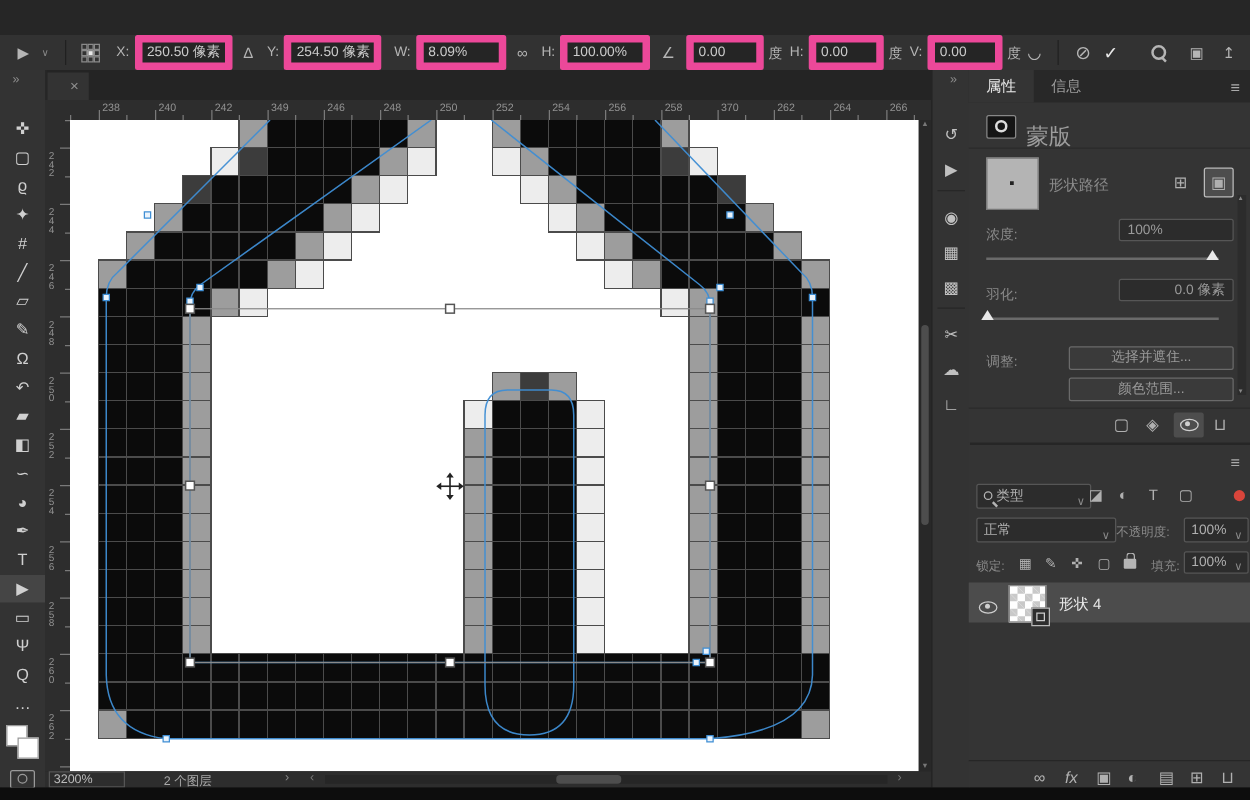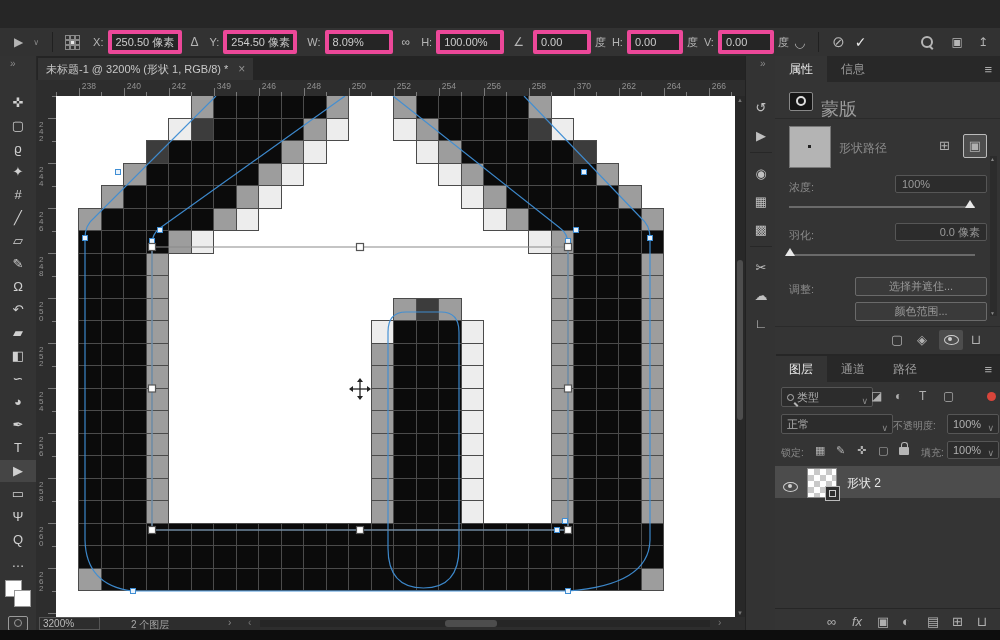--- a/index.html
+++ b/index.html
@@ -7,21 +7,21 @@
        font-family:"Liberation Sans","DejaVu Sans",sans-serif;color:#ccc;user-select:none;}
   .abs{position:absolute;}
   
   .menubar{position:absolute;left:0;top:0;width:1000px;height:28px;background:#303030;border-bottom:1px solid #1e1e1e;display:flex;align-items:center;}
   .pslogo{width:20px;height:20px;margin:0 10px 0 8px;background:#00253d;border:1px solid #2f9fe0;border-radius:3px;
           color:#31a8ff;font-size:11px;font-weight:bold;display:flex;align-items:center;justify-content:center;}
   #menu-items{display:flex;}
   .menu-item{font-size:12px;color:#d8d8d8;padding:0 11px;line-height:28px;cursor:default;}
   
   .optionsbar{position:absolute;left:0;top:28px;width:1000px;height:28px;background:#323232;border-bottom:1px solid #1c1c1c;display:flex;align-items:center;font-size:11px;color:#bbb;}
-  .opt-field{background:#252525;border:4px solid #ec4899;border-radius:2px;color:#ccc;height:16px;line-height:16px;padding:0 4px;margin:0 4px;overflow:hidden;white-space:nowrap;}
+  .opt-field{background:#252525;border:6px solid #ec4899;border-radius:2px;color:#ccc;height:16px;line-height:16px;padding:0 4px;margin:0 4px;overflow:hidden;white-space:nowrap;}
   .opt-icon{color:#b5b5b5;margin:0 5px;font-size:12px;}
   .opt-label{margin-left:6px;color:#b5b5b5;}
   .opt-sep{width:1px;height:20px;background:#202020;margin:0 8px;}
   .refgrid{display:grid;grid-template-columns:repeat(3,4px);grid-template-rows:repeat(3,4px);gap:1px;margin:0 8px 0 4px;}
   .refgrid i{width:3px;height:3px;border:1px solid #8a8a8a;display:block;}
   .refgrid i.c{background:#e8e8e8;}
   .mag{display:inline-block;width:8px;height:8px;border:2px solid #b5b5b5;border-radius:50%;position:relative;}
   .mag::after{content:'';position:absolute;width:2px;height:5px;background:#b5b5b5;left:7px;top:7px;transform:rotate(-45deg);}
   
   .tabstrip{position:absolute;left:36px;top:56px;width:709px;height:24px;background:#242424;}
@@ -133,21 +133,20 @@
     <span style="flex:1"></span>
     <span class="mag" style="margin-right:14px"></span>
     <span class="opt-icon" style="margin-right:10px">▣</span>
     <span class="opt-icon" style="margin-right:12px">↥</span>
   </div>
 
   <div class="leftedge"></div>
 
   <div class="tabstrip">
     <div class="doctab">
-      <span>未标题-1 @ 3200% (形状 1, RGB/8) *</span>
       <span class="tabclose">×</span>
     </div>
   </div>
 
   <div class="toolbar" id="toolbar">
     <div class="tb-collapse">»</div>
     <div class="swatch" style="left:5px;top:524px"></div>
     <div class="swatch" style="left:14px;top:534px"></div>
     <div class="qmask" style="top:560px"></div>
     <div class="smode" style="top:582px"></div>
@@ -731,25 +730,20 @@
     <div class="picon" style="left:142px;top:276px">◈</div>
     <div class="picon hl" style="left:164px;top:274px;width:24px;height:20px;text-align:center"><span class="eye" style="margin-top:5px"></span></div>
     <div class="picon" style="left:196px;top:276px">⊔</div>
     <div class="abs" style="left:215px;top:100px;width:7px;height:160px;background:#2c2c2c">
       <div class="abs" style="left:0;top:0;font-size:5px;color:#888">▲</div>
       <div class="abs" style="left:0;bottom:0;font-size:5px;color:#888">▼</div>
     </div>
   </div>
 
   <div class="panel" style="top:356px;height:274px">
-    <div class="ptabbar">
-      <div class="ptab active">图层</div>
-      <div class="ptab">通道</div>
-      <div class="ptab">路径</div>
-    </div>
     <div class="pmenu">≡</div>
     <div class="dd" style="left:6px;top:31px;width:80px">
       <span class="mag" style="width:5px;height:5px;border-width:1.5px;display:inline-block"></span>
       <span>类型</span>
       <span class="ddv" style="top:4px">∨</span>
     </div>
     <div id="layer-filter-icons"></div>
     <div class="reddot" style="left:212px;top:36px"></div>
     <div class="dd" style="left:6px;top:58px;width:100px">
       <span>正常</span><span class="ddv" style="top:4px">∨</span>
@@ -776,21 +770,21 @@
       <div class="picon" style="left: 61px; top: 88px; font-size: 11px;">✎</div>
       <div class="picon" style="left: 82px; top: 88px; font-size: 11px;">✜</div>
       <div class="picon" style="left: 103px; top: 88px; font-size: 11px;">▢</div>
       <div class="layerrow sel" style="top: 110px;">
         <div style="position: absolute; left: 8px; top: 12px;"><span class="eye"></span></div>
         <div class="checker" style="position: absolute; left: 32px; top: 2px; width: 28px; height: 28px; border: 1px solid rgb(136, 136, 136);">
           <div style="position: absolute; right: -4px; bottom: -4px; width: 13px; height: 13px; background: rgb(46, 46, 46); border: 1px solid rgb(187, 187, 187);">
             <div style="position: absolute; left: 3px; top: 3px; width: 5px; height: 5px; border: 1px solid rgb(204, 204, 204);"></div>
           </div>
         </div>
-        <div style="position: absolute; left: 72px; top: 9px; font-size: 12px; color: rgb(232, 232, 232);">形状 2</div>
+        <div style="position: absolute; left: 72px; top: 9px; font-size: 12px; color: rgb(232, 232, 232);">形状 4</div>
       </div>
       <div class="picon" style="left: 52px; top: 258px; font-style: normal;">∞</div>
       <div class="picon" style="left: 77px; top: 258px; font-style: italic;">fx</div>
       <div class="picon" style="left: 102px; top: 258px; font-style: normal;">▣</div>
       <div class="picon" style="left: 127px; top: 258px; font-style: normal;">◐</div>
       <div class="picon" style="left: 152px; top: 258px; font-style: normal;">▤</div>
       <div class="picon" style="left: 177px; top: 258px; font-style: normal;">⊞</div>
       <div class="picon" style="left: 202px; top: 258px; font-style: normal;">⊔</div>
     </div>
 

